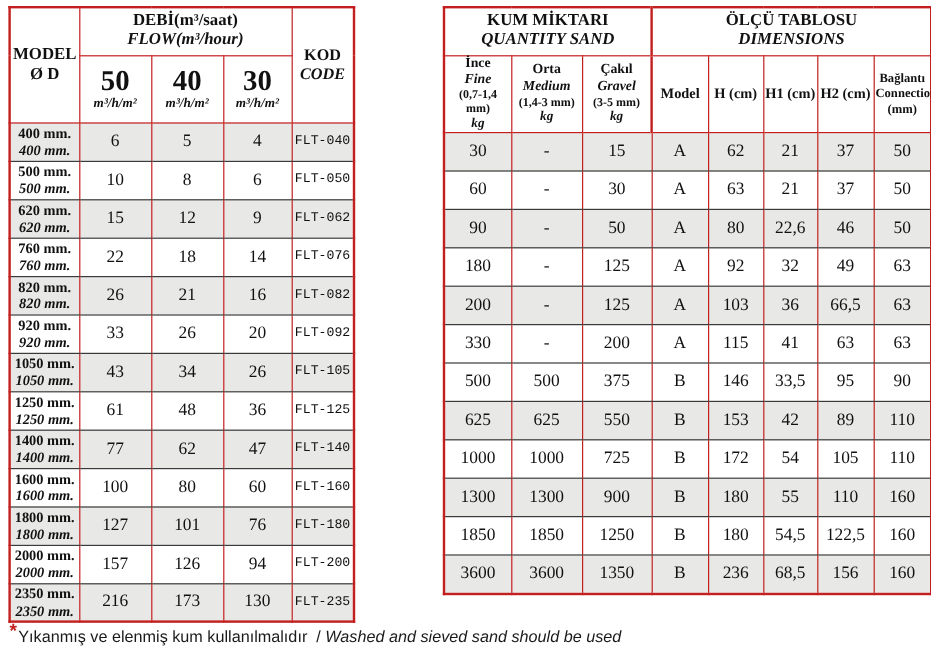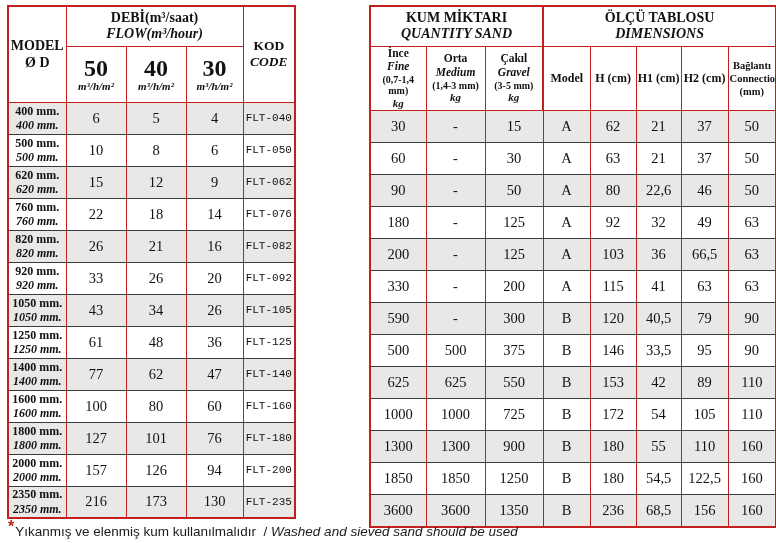--- a/index.html
+++ b/index.html
@@ -355,30 +355,20 @@
           <tr>
             <td class="data ">330</td>
             <td class="data ">-</td>
             <td class="data ">200</td>
             <td class="data gsep">A</td>
             <td class="data ">115</td>
             <td class="data ">41</td>
             <td class="data ">63</td>
             <td class="data ">63</td>
           </tr>
-          <tr class="alt">
-            <td class="data ">590</td>
-            <td class="data ">-</td>
-            <td class="data ">300</td>
-            <td class="data gsep">B</td>
-            <td class="data ">120</td>
-            <td class="data ">40,5</td>
-            <td class="data ">79</td>
-            <td class="data ">90</td>
-          </tr>
           <tr>
             <td class="data ">500</td>
             <td class="data ">500</td>
             <td class="data ">375</td>
             <td class="data gsep">B</td>
             <td class="data ">146</td>
             <td class="data ">33,5</td>
             <td class="data ">95</td>
             <td class="data ">90</td>
           </tr>

